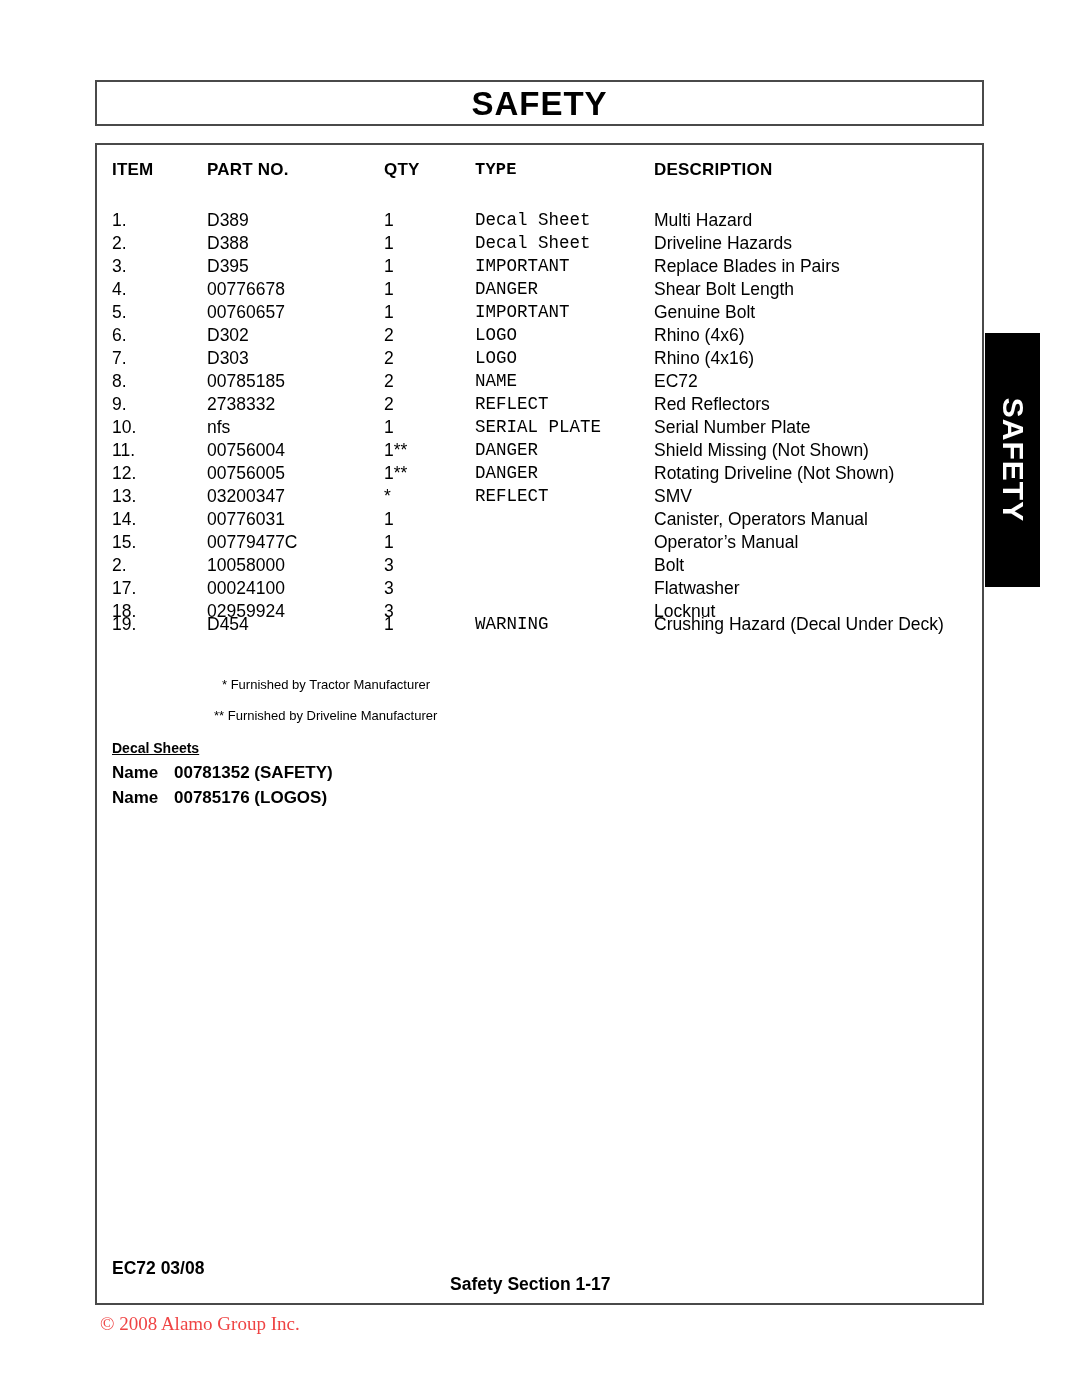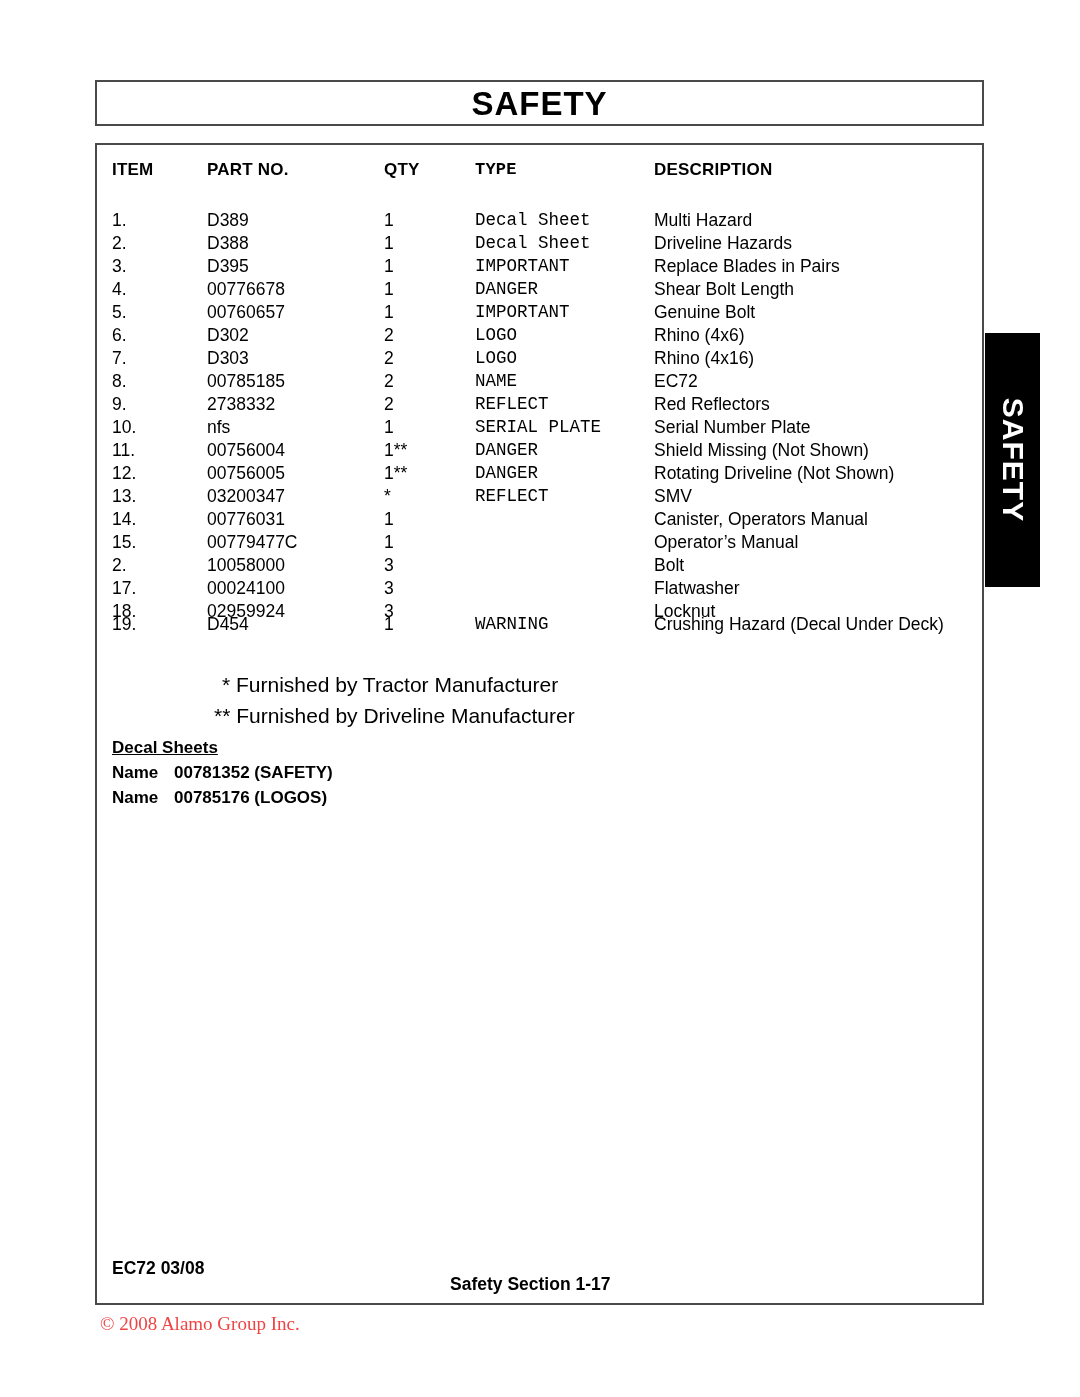--- a/index.html
+++ b/index.html
@@ -88,33 +88,33 @@
   .hdr .cell {
     font-weight: bold;
     font-size: 17px;
     letter-spacing: 0.2px;
   }
   .hdr { top: 13px; }
 
   
   .footnote {
     position: absolute;
-    font-size: 21px;
+    font-size: 13px;
     line-height: 23px;
     white-space: nowrap;
   }
   .fn1 { left: 125px; top: 528px; }
   .fn2 { left: 117px; top: 559px; }
 
   
   .decal-head {
     position: absolute;
     left: 15px;
     top: 592px;
-    font-size: 17px;
+    font-size: 14px;
     font-weight: bold;
     text-decoration: underline;
     line-height: 22px;
     white-space: nowrap;
   }
   .decal-line {
     position: absolute;
     left: 15px;
     font-size: 17px;
     font-weight: bold;

